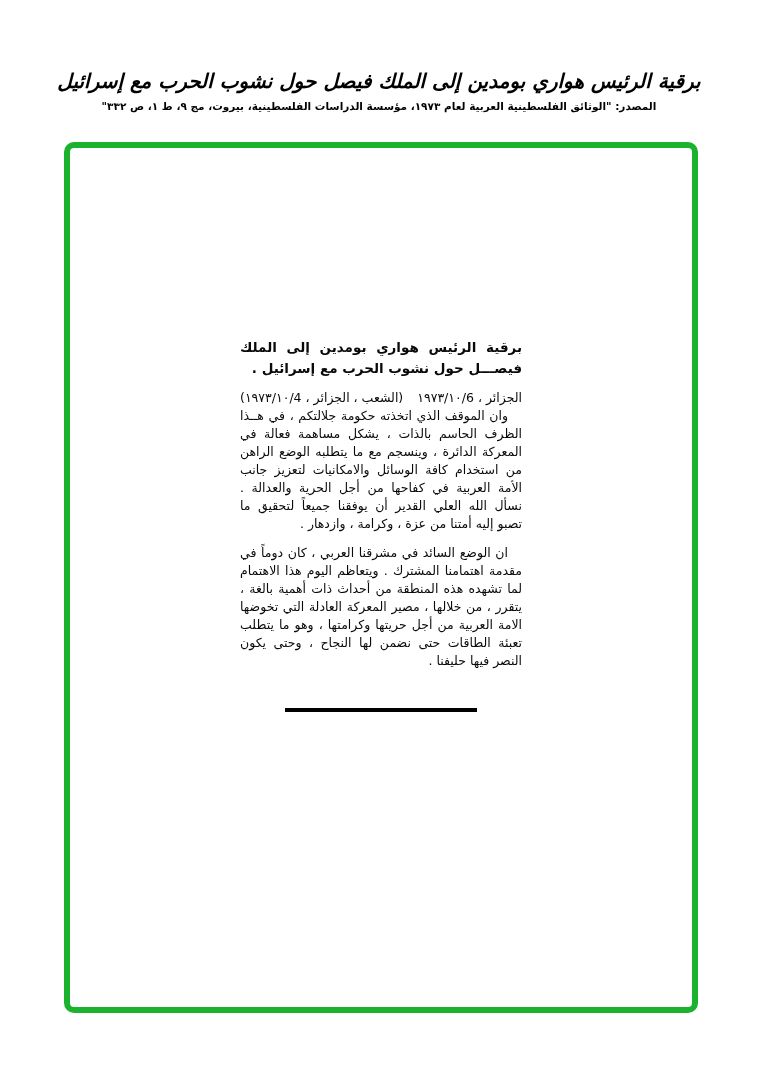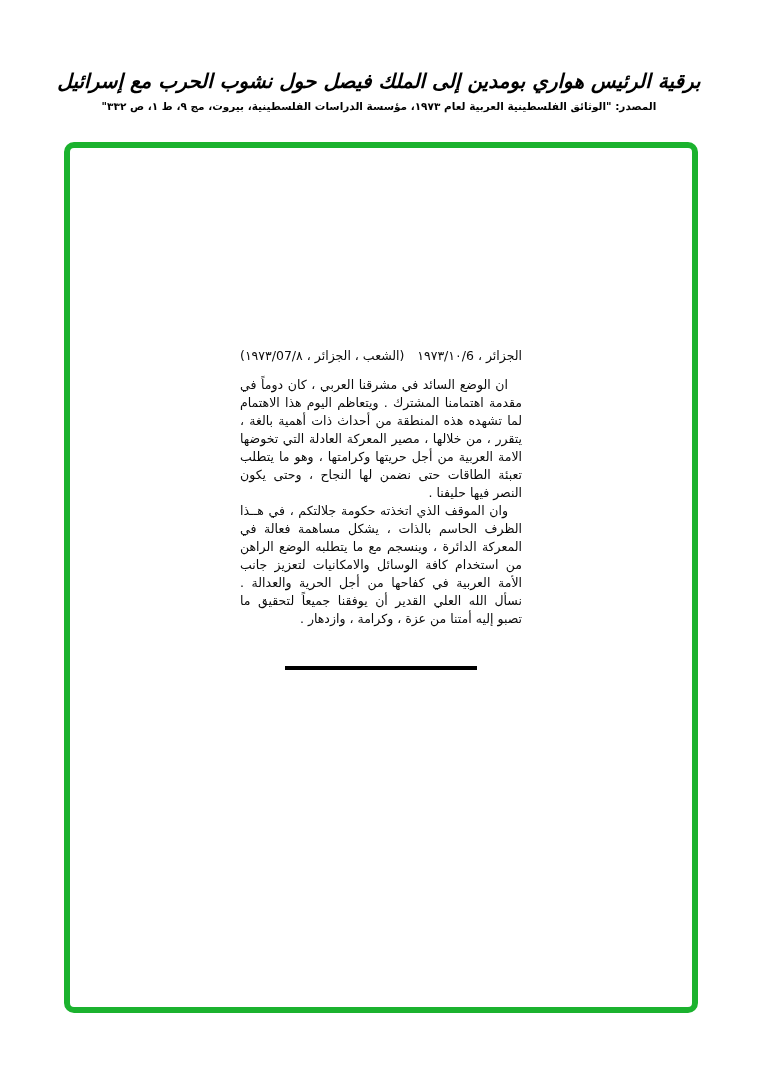--- a/index.html
+++ b/index.html
@@ -94,28 +94,29 @@
 
   <div class="page-header">
     <div class="header-title">برقية الرئيس هواري بومدين إلى الملك فيصل حول نشوب الحرب مع إسرائيل</div>
     <div class="header-source">المصدر: "الوثائق الفلسطينية العربية لعام ١٩٧٣، مؤسسة الدراسات الفلسطينية، بيروت، مج ٩، ط ١، ص ٣٣٢"</div>
   </div>
 
   <div class="doc-frame" style="border-color: rgb(27, 178, 46);">
 
     <div class="doc-content">
 
+      <div class="doc-title">برقية الرئيس هواري بومدين إلى الملك فيصـــل حول نشوب الحرب مع إسرائيل .</div>
 
       <div class="doc-dateline">
         <span>الجزائر ، ١٩٧٣/١٠/6</span>
-        <span>(الشعب ، الجزائر ، ١٩٧٣/07/٨)</span>
+        <span>(الشعب ، الجزائر ، ١٩٧٣/١٠/4)</span>
       </div>
 
+      <p class="doc-para">وان الموقف الذي اتخذته حكومة جلالتكم ، في هــذا الظرف الحاسم بالذات ، يشكل مساهمة فعالة في المعركة الدائرة ، وينسجم مع ما يتطلبه الوضع الراهن من استخدام كافة الوسائل والامكانيات لتعزيز جانب الأمة العربية في كفاحها من أجل الحرية والعدالة . نسأل الله العلي القدير أن يوفقنا جميعاً لتحقيق ما تصبو إليه أمتنا من عزة ، وكرامة ، وازدهار .</p>
+
       <p class="doc-para first">ان الوضع السائد في مشرقنا العربي ، كان دوماً في مقدمة اهتمامنا المشترك . ويتعاظم اليوم هذا الاهتمام لما تشهده هذه المنطقة من أحداث ذات أهمية بالغة ، يتقرر ، من خلالها ، مصير المعركة العادلة التي تخوضها الامة العربية من أجل حريتها وكرامتها ، وهو ما يتطلب تعبئة الطاقات حتى نضمن لها النجاح ، وحتى يكون النصر فيها حليفنا .</p>
-
-      <p class="doc-para">وان الموقف الذي اتخذته حكومة جلالتكم ، في هــذا الظرف الحاسم بالذات ، يشكل مساهمة فعالة في المعركة الدائرة ، وينسجم مع ما يتطلبه الوضع الراهن من استخدام كافة الوسائل والامكانيات لتعزيز جانب الأمة العربية في كفاحها من أجل الحرية والعدالة . نسأل الله العلي القدير أن يوفقنا جميعاً لتحقيق ما تصبو إليه أمتنا من عزة ، وكرامة ، وازدهار .</p>
 
       <div class="end-rule" style="background: rgb(0, 0, 0);"></div>
 
     </div>
   </div>
 
 </div>
 
 </body></html>

